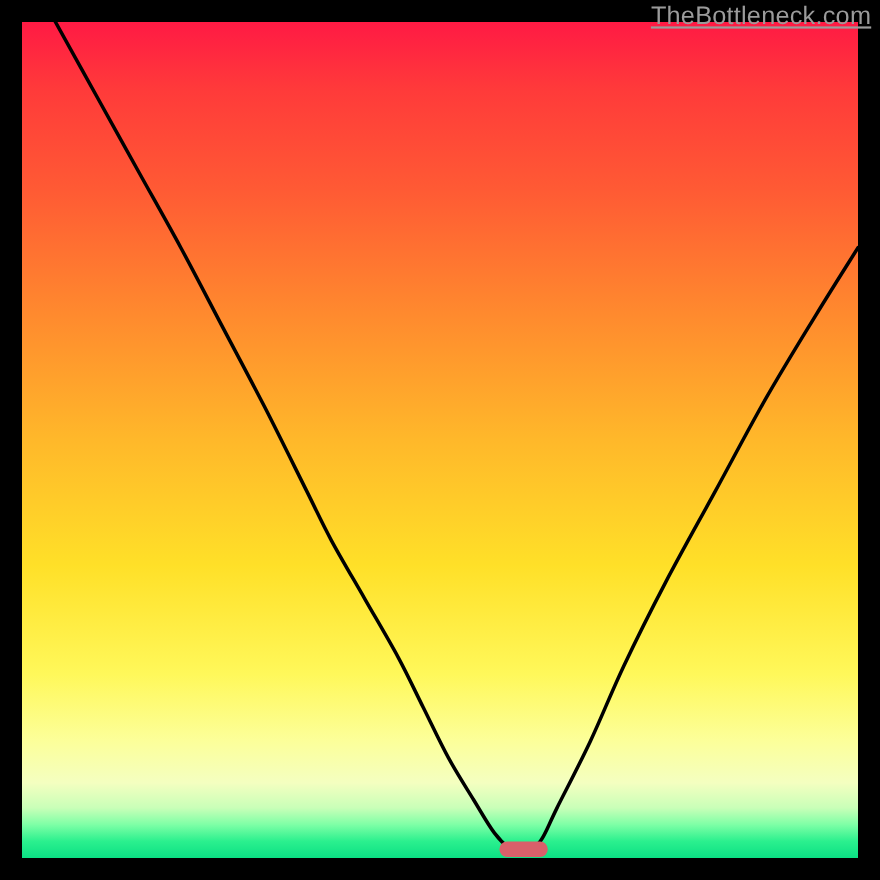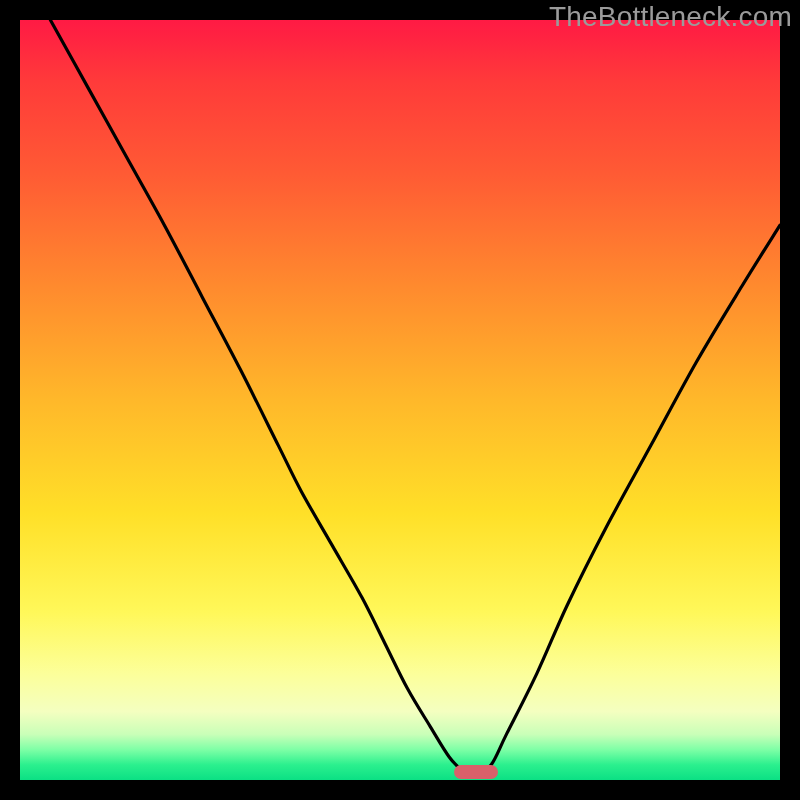--- a/index.html
+++ b/index.html
@@ -56,23 +56,24 @@
     border-radius: 8px;
     background: #d9606a;
     transform: translate(-50%, -50%);
   }
   .watermark {
     position: absolute;
     top: 1px;
     right: 8px;
     color: #9b9b9b;
     font-family: Arial, Helvetica, sans-serif;
-    font-size: 28px;
+    font-size: 23px;
     letter-spacing: 0.2px;
     user-select: none;
+    text-decoration: underline;
   }
 </style>
 </head>
 <body>
 
 <div class="frame">
   <div class="plot">
     <div class="gradient"></div>
     <svg class="curve" viewBox="0 0 760 760" preserveAspectRatio="none">
       <path id="curve-path" fill="none" stroke="#000" stroke-width="3.2" stroke-linecap="round" stroke-linejoin="round" d="M 30.40 0.00 C 36.73 11.40, 55.73 45.60, 68.40 68.40 C 81.07 91.20, 93.73 114.00, 106.40 136.80 C 119.07 159.60, 131.73 181.77, 144.40 205.20 C 157.07 228.63, 169.73 253.33, 182.40 277.40 C 195.07 301.47, 207.73 324.90, 220.40 349.60 C 233.07 374.30, 248.27 405.33, 258.40 425.60 C 268.53 445.87, 272.33 454.73, 281.20 471.20 C 290.07 487.67, 301.47 506.67, 311.60 524.40 C 321.73 542.13, 333.13 561.13, 342.00 577.60 C 350.87 594.07, 357.20 608.00, 364.80 623.20 C 372.40 638.40, 380.00 654.87, 387.60 668.80 C 395.20 682.73, 403.43 695.40, 410.40 706.80 C 417.37 718.20, 423.70 729.60, 429.40 737.20 C 435.10 744.80, 440.17 749.23, 444.60 752.40 C 449.03 755.57, 451.57 757.47, 456.00 756.20 C 460.43 754.93, 466.13 751.77, 471.20 744.80 C 476.27 737.83, 478.80 729.60, 486.40 714.40 C 494.00 699.20, 506.67 675.13, 516.80 653.60 C 526.93 632.07, 535.80 609.27, 547.20 585.20 C 558.60 561.13, 571.27 535.80, 585.20 509.20 C 599.13 482.60, 615.60 453.47, 630.80 425.60 C 646.00 397.73, 661.20 368.60, 676.40 342.00 C 691.60 315.40, 708.07 288.80, 722.00 266.00 C 735.93 243.20, 753.67 215.33, 760.00 205.20"></path>

